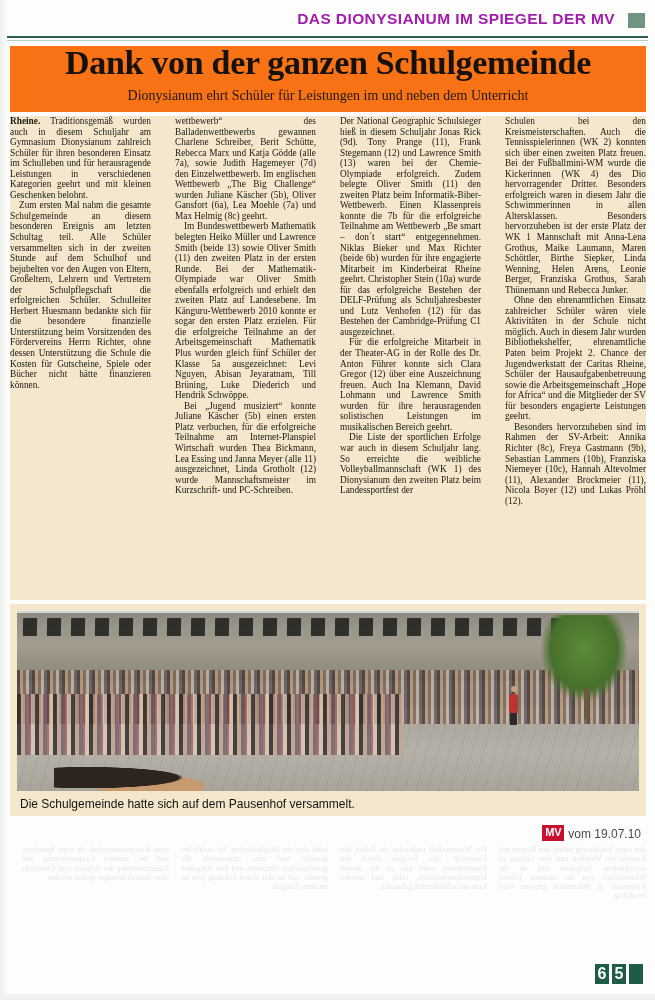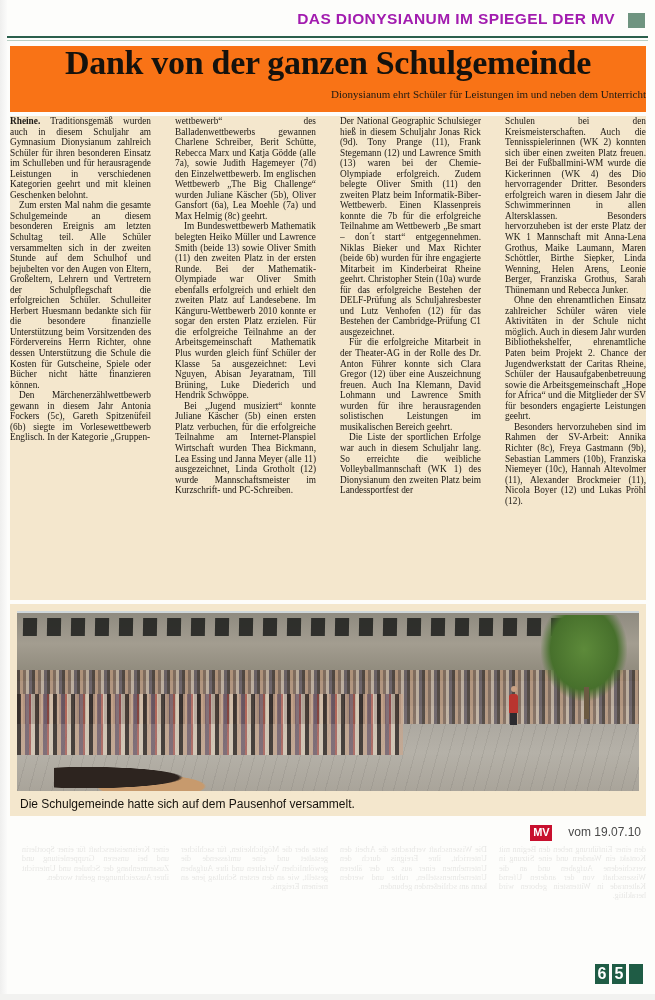--- a/index.html
+++ b/index.html
@@ -86,23 +86,23 @@
     font-size: 34px;
     letter-spacing: -0.3px;
     color: #15120d;
     white-space: nowrap;
   }
   .subhead {
     position: absolute;
     top: 42px;
     left: 0;
     width: 100%;
-    text-align: right;
+    text-align: center;
     font-family: "Liberation Serif", serif;
-    font-size: 11px;
+    font-size: 14px;
     color: #1c1913;
     white-space: nowrap;
   }
 
   
   .columns {
     position: absolute;
     left: 10px;
     top: 116px;
     width: 636px;
@@ -245,22 +245,22 @@
     color: #15120d;
     white-space: nowrap;
   }
 
   
   .source {
     position: absolute;
     right: 14px;
     top: 825px;
     display: flex;
-    align-items: flex-start;
-    gap: 16px;
+    align-items: flex-end;
+    gap: 4px;
   }
   .mv-logo {
     background: #c8102e;
     color: #ffffff;
     font-family: "Liberation Sans", sans-serif;
     font-weight: bold;
     font-size: 11px;
     line-height: 13px;
     padding: 1px 3px 2px 3px;
     letter-spacing: -0.2px;
@@ -344,21 +344,20 @@
   <div class="headline-block">
     <div class="headline">Dank von der ganzen Schulgemeinde</div>
     <div class="subhead">Dionysianum ehrt Schüler für Leistungen im und neben dem Unterricht</div>
   </div>
 
   <div class="columns">
 
     <div class="col">
       <p class="first"><span class="dateline">Rheine.</span> <span>Traditionsgemäß wurden auch in diesem Schuljahr am Gymnasium Dionysianum zahlreich Schüler für ihren besonderen Einsatz im Schulleben und für herausragende Leistungen in verschiedenen Kategorien geehrt und mit kleinen Geschenken belohnt.</span></p>
       <p>Zum ersten Mal nahm die gesamte Schulgemeinde an diesem besonderen Ereignis am letzten Schultag teil. Alle Schüler versammelten sich in der zweiten Stunde auf dem Schulhof und bejubelten vor den Augen von Eltern, Großeltern, Lehrern und Vertretern der Schulpflegschaft die erfolgreichen Schüler. Schulleiter Herbert Huesmann bedankte sich für die besondere finanzielle Unterstützung beim Vorsitzenden des Fördervereins Herrn Richter, ohne dessen Unterstützung die Schule die Kosten für Gutscheine, Spiele oder Bücher nicht hätte finanzieren können.</p>
-      <p>Den Märchenerzählwettbewerb gewann in diesem Jahr Antonia Fockers (5c), Gareth Spitzenüfeil (6b) siegte im Vorlesewettbewerb Englisch. In der Kategorie „Gruppen-</p>
     </div>
 
     <div class="col">
       <p class="first">wettbewerb“ des Balladenwettbewerbs gewannen Charlene Schreiber, Berit Schütte, Rebecca Marx und Katja Gödde (alle 7a), sowie Judith Hagemeyer (7d) den Einzelwettbewerb. Im englischen Wettbewerb „The Big Challenge“ wurden Juliane Käscher (5b), Oliver Gansfort (6a), Lea Moehle (7a) und Max Helmig (8c) geehrt.</p>
       <p>Im Bundeswettbewerb Mathematik belegten Heiko Müller und Lawrence Smith (beide 13) sowie Oliver Smith (11) den zweiten Platz in der ersten Runde. Bei der Mathematik-Olympiade war Oliver Smith ebenfalls erfolgreich und erhielt den zweiten Platz auf Landesebene. Im Känguru-Wettbewerb 2010 konnte er sogar den ersten Platz erzielen. Für die erfolgreiche Teilnahme an der Arbeitsgemeinschaft Mathematik Plus wurden gleich fünf Schüler der Klasse 5a ausgezeichnet: Levi Nguyen, Abisan Jeyaratnam, Till Brüning, Luke Diederich und Hendrik Schwöppe.</p>
       <p>Bei „Jugend musiziert“ konnte Juliane Käscher (5b) einen ersten Platz verbuchen, für die erfolgreiche Teilnahme am Internet-Planspiel Wirtschaft wurden Thea Bickmann, Lea Essing und Janna Meyer (alle 11) ausgezeichnet, Linda Grotholt (12) wurde Mannschaftsmeister im Kurzschrift- und PC-Schreiben.</p>
     </div>
 
     <div class="col">
       <p class="first">Der National Geographic Schulsieger hieß in diesem Schuljahr Jonas Rick (9d). Tony Prange (11), Frank Stegemann (12) und Lawrence Smith (13) waren bei der Chemie-Olympiade erfolgreich. Zudem belegte Oliver Smith (11) den zweiten Platz beim Informatik-Biber-Wettbewerb. Einen Klassenpreis konnte die 7b für die erfolgreiche Teilnahme am Wettbewerb „Be smart – don´t start“ entgegennehmen. Niklas Bieker und Max Richter (beide 6b) wurden für ihre engagierte Mitarbeit im Kinderbeirat Rheine geehrt. Christopher Stein (10a) wurde für das erfolgreiche Bestehen der DELF-Prüfung als Schuljahresbester und Lutz Venhofen (12) für das Bestehen der Cambridge-Prüfung C1 ausgezeichnet.</p>

